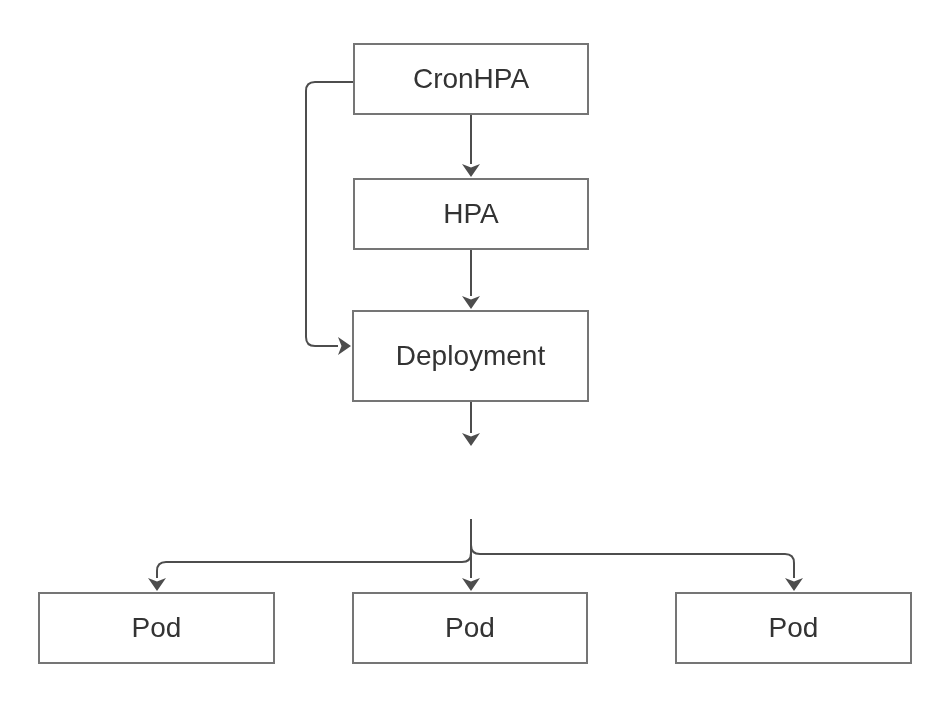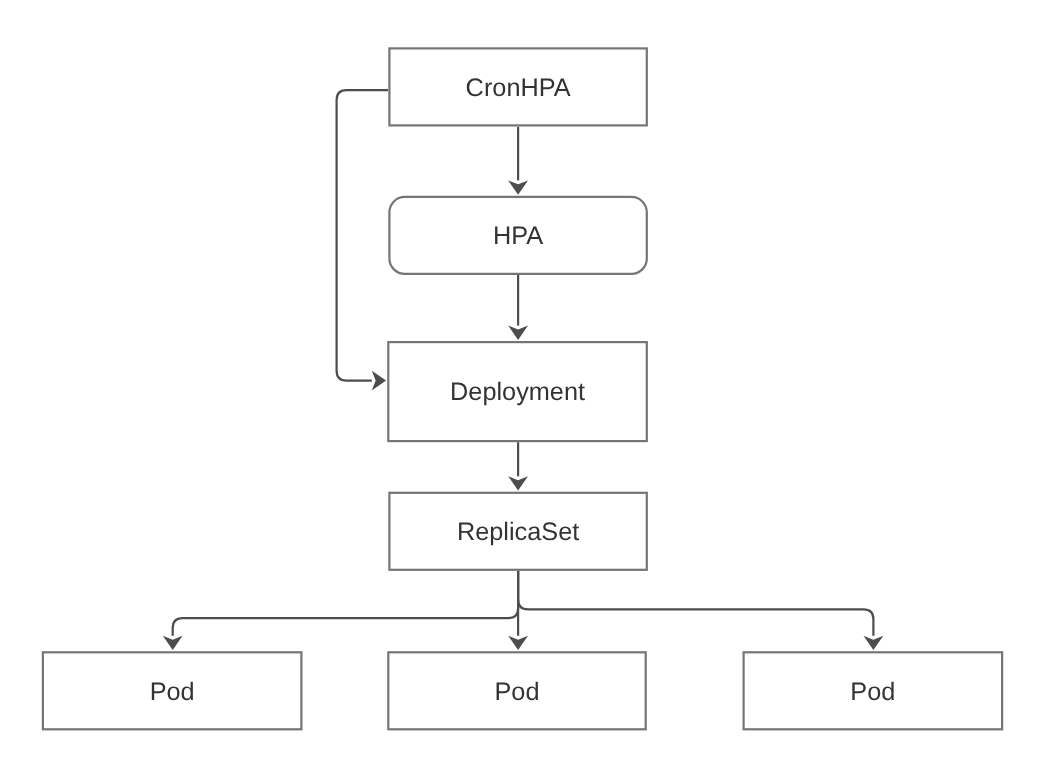--- a/index.html
+++ b/index.html
@@ -40,21 +40,21 @@
   .node{
     position:absolute;
     box-sizing:border-box;
     background:var(--node-fill);
     border:2px solid var(--node-border);
     display:flex;
     align-items:center;
     justify-content:center;
   }
   .node-label{
-    font-size:23px;
+    font-size:28px;
     line-height:1;
     color:var(--text-color);
     white-space:nowrap;
     letter-spacing:0px;
   }
 </style>
 </head>
 <body>
 
 <div class="canvas">
@@ -71,28 +71,25 @@
         <path class="edge" d="M 471 382 L 471 433" marker-end="url(#arrowhead)"></path>
         <path class="edge" d="M 471 519 L 471 553 Q 471 562 462 562 L 166 562 Q 157 562 157 571 L 157 578" marker-end="url(#arrowhead)"></path>
         <path class="edge" d="M 471 519 L 471 578" marker-end="url(#arrowhead)"></path>
         <path class="edge" d="M 471 519 L 471 545 Q 471 554 480 554 L 785 554 Q 794 554 794 563 L 794 578" marker-end="url(#arrowhead)"></path>
       </g>
   </svg>
   <div class="node-layer">
       <div class="node" style="left: 353px; top: 43px; width: 236px; height: 72px;">
         <span class="node-label">CronHPA</span>
       </div>
-      <div class="node" style="left: 353px; top: 178px; width: 236px; height: 72px; border-radius: 15px;">
+      <div class="node" style="left: 353px; top: 178px; width: 236px; height: 72px;">
         <span class="node-label">HPA</span>
       </div>
       <div class="node" style="left: 352px; top: 310px; width: 237px; height: 92px;">
         <span class="node-label">Deployment</span>
-      </div>
-      <div class="node" style="left: 353px; top: 447px; width: 236px; height: 72px;">
-        <span class="node-label">ReplicaSet</span>
       </div>
       <div class="node" style="left: 38px; top: 592px; width: 237px; height: 72px;">
         <span class="node-label">Pod</span>
       </div>
       <div class="node" style="left: 352px; top: 592px; width: 236px; height: 72px;">
         <span class="node-label">Pod</span>
       </div>
       <div class="node" style="left: 675px; top: 592px; width: 237px; height: 72px;">
         <span class="node-label">Pod</span>
       </div>

